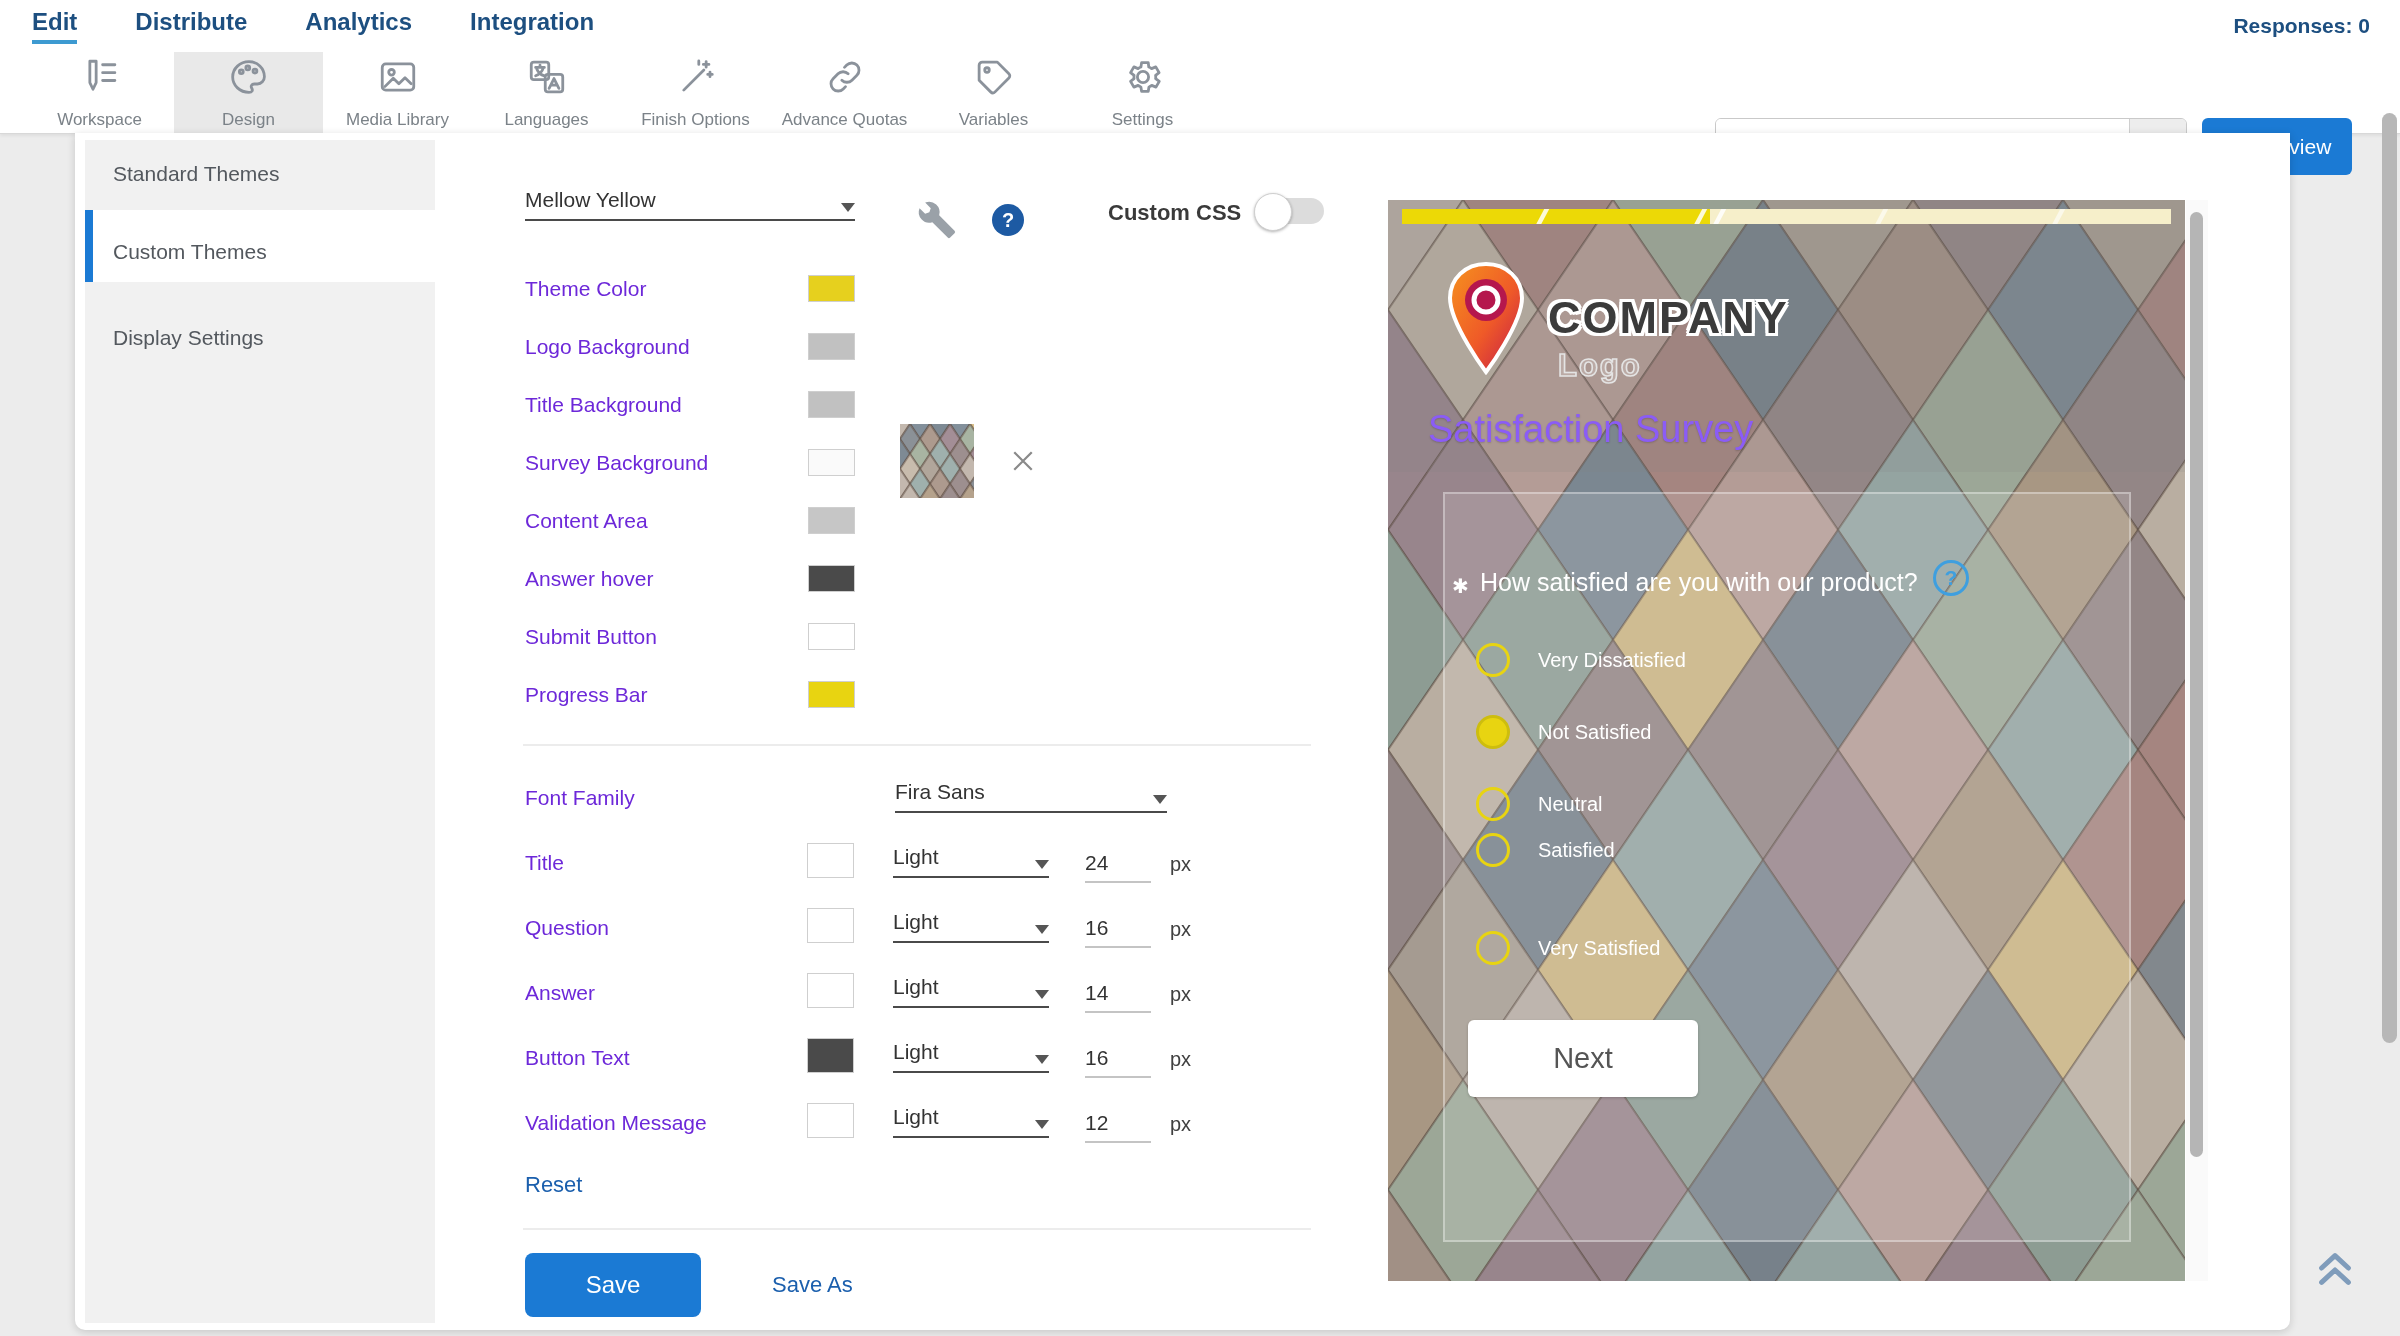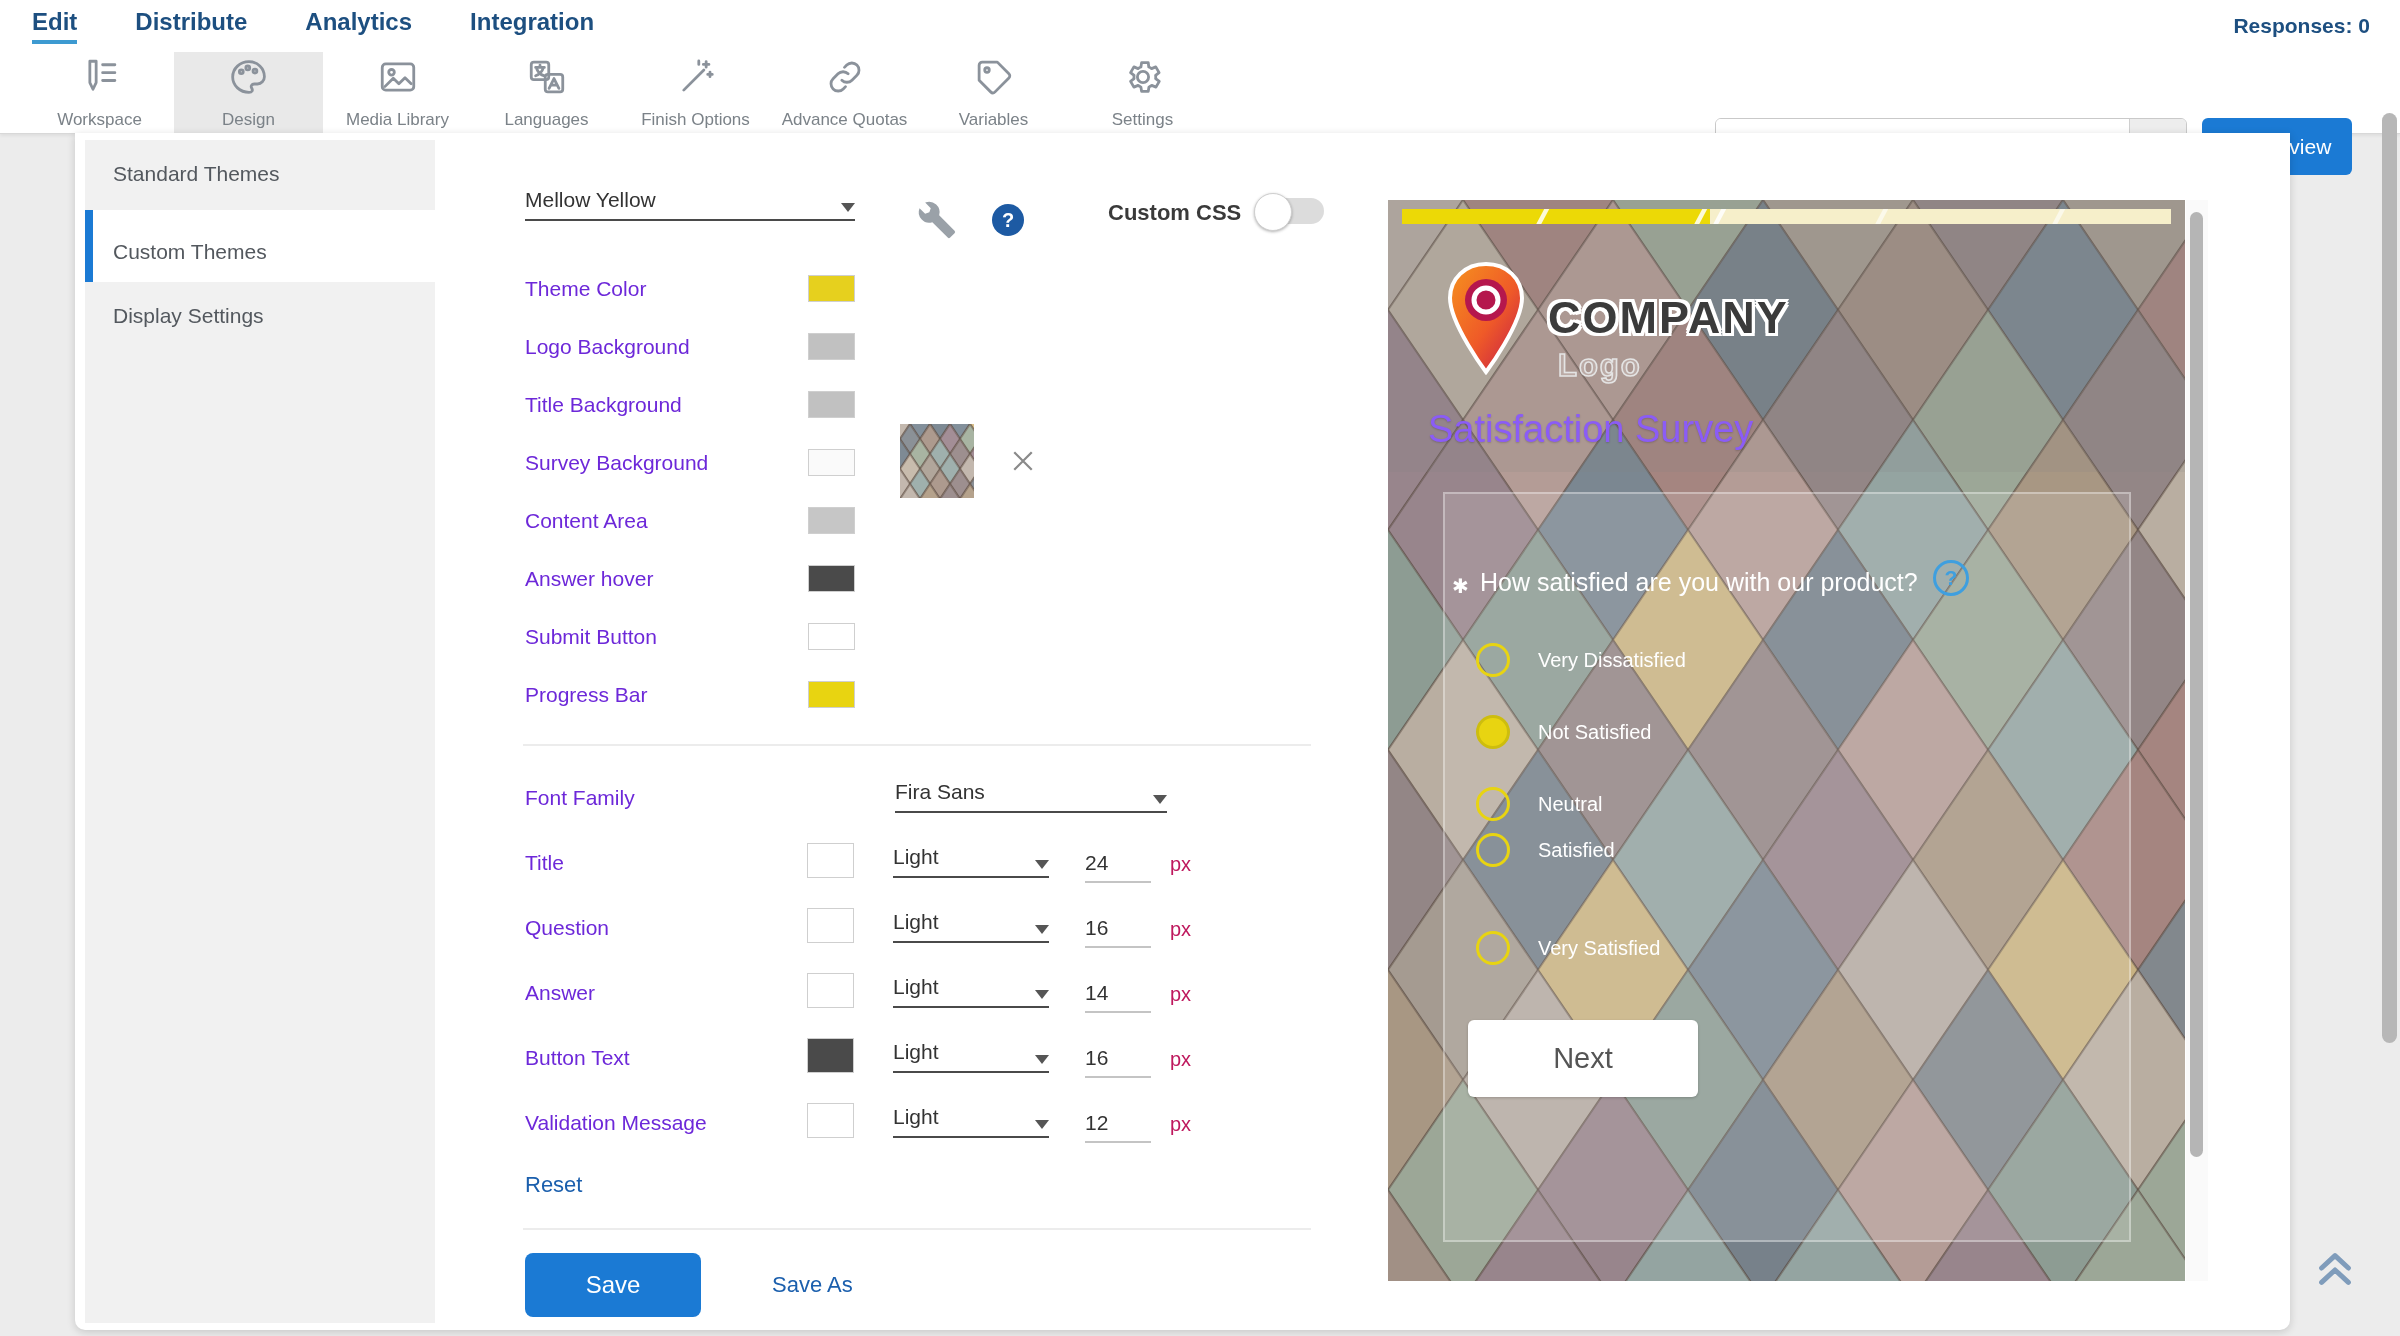--- a/index.html
+++ b/index.html
@@ -57,21 +57,21 @@
            border-bottom:2px solid #4a4a4a;padding-bottom:7px;cursor:pointer;}
   .uselect .val{font-size:21px;color:#333;}
   .caret{width:0;height:0;border-left:7px solid transparent;border-right:7px solid transparent;
          border-top:9px solid #555;margin-left:8px;}
   .swatch{position:absolute;width:47px;height:27px;border:1px solid #cfcfcf;box-sizing:border-box;
           cursor:pointer;}
   .fswatch{position:absolute;width:47px;height:35px;border:1px solid #cfcfcf;box-sizing:border-box;
            cursor:pointer;}
   .numfield{position:absolute;width:66px;border-bottom:2px solid #c4c4c4;padding-bottom:6px;
             font-size:21px;color:#333;cursor:text;}
-  .unit{position:absolute;font-size:20px;color:#be185d;}
+  .unit{position:absolute;font-size:20px;color:#404040;}
   .divider{position:absolute;height:2px;background:#ececec;}
   .link{position:absolute;font-size:22px;color:#1b5fad;cursor:pointer;}
   .save-btn{position:absolute;left:525px;top:1253px;width:176px;height:64px;background:#1b7ad4;
             border-radius:8px;color:#fff;font-size:24px;display:flex;align-items:center;
             justify-content:center;cursor:pointer;}
   .help-dot{position:absolute;left:992px;top:204px;width:32px;height:32px;border-radius:50%;
             background:#1d5aa3;color:#fff;font-size:20px;font-weight:700;display:flex;
             align-items:center;justify-content:center;cursor:pointer;}
   .toggle{position:absolute;left:1258px;top:198px;width:66px;height:26px;background:#dcdcdc;
           border-radius:13px;cursor:pointer;}
@@ -221,21 +221,21 @@
 
   <div class="card"></div>
 
   <div class="side-strip"></div>
   <div class="side-item" style="top:140px;">
     <span>Standard Themes</span>
   </div>
   <div class="side-item active" style="top:210px;height:84px;">
     <span>Custom Themes</span>
   </div>
-  <div class="side-item" style="top:282px;">
+  <div class="side-item" style="top:282px;align-items:flex-end;">
     <span>Display Settings</span>
   </div>
 
   <div class="uselect" style="left:525px;top:188px;width:330px;">
     <span class="val">Mellow Yellow</span>
     <span class="caret"></span>
   </div>
   <div style="position:absolute;left:915px;top:198px;width:42px;height:42px;cursor:pointer;">
     <span><svg viewBox="0 0 24 24" width="42" height="42">
           <path fill="#9aa1a8" d="M22.6 18.7l-8.8-8.8a6 6 0 0 0-8-7.3L9 5.8 8.2 8.2 5.8 9 2.6 5.8a6 6 0 0 0 7.3 8l8.8 8.8a1 1 0 0 0 1.4 0l2.5-2.5a1 1 0 0 0 0-1.4z"></path>

